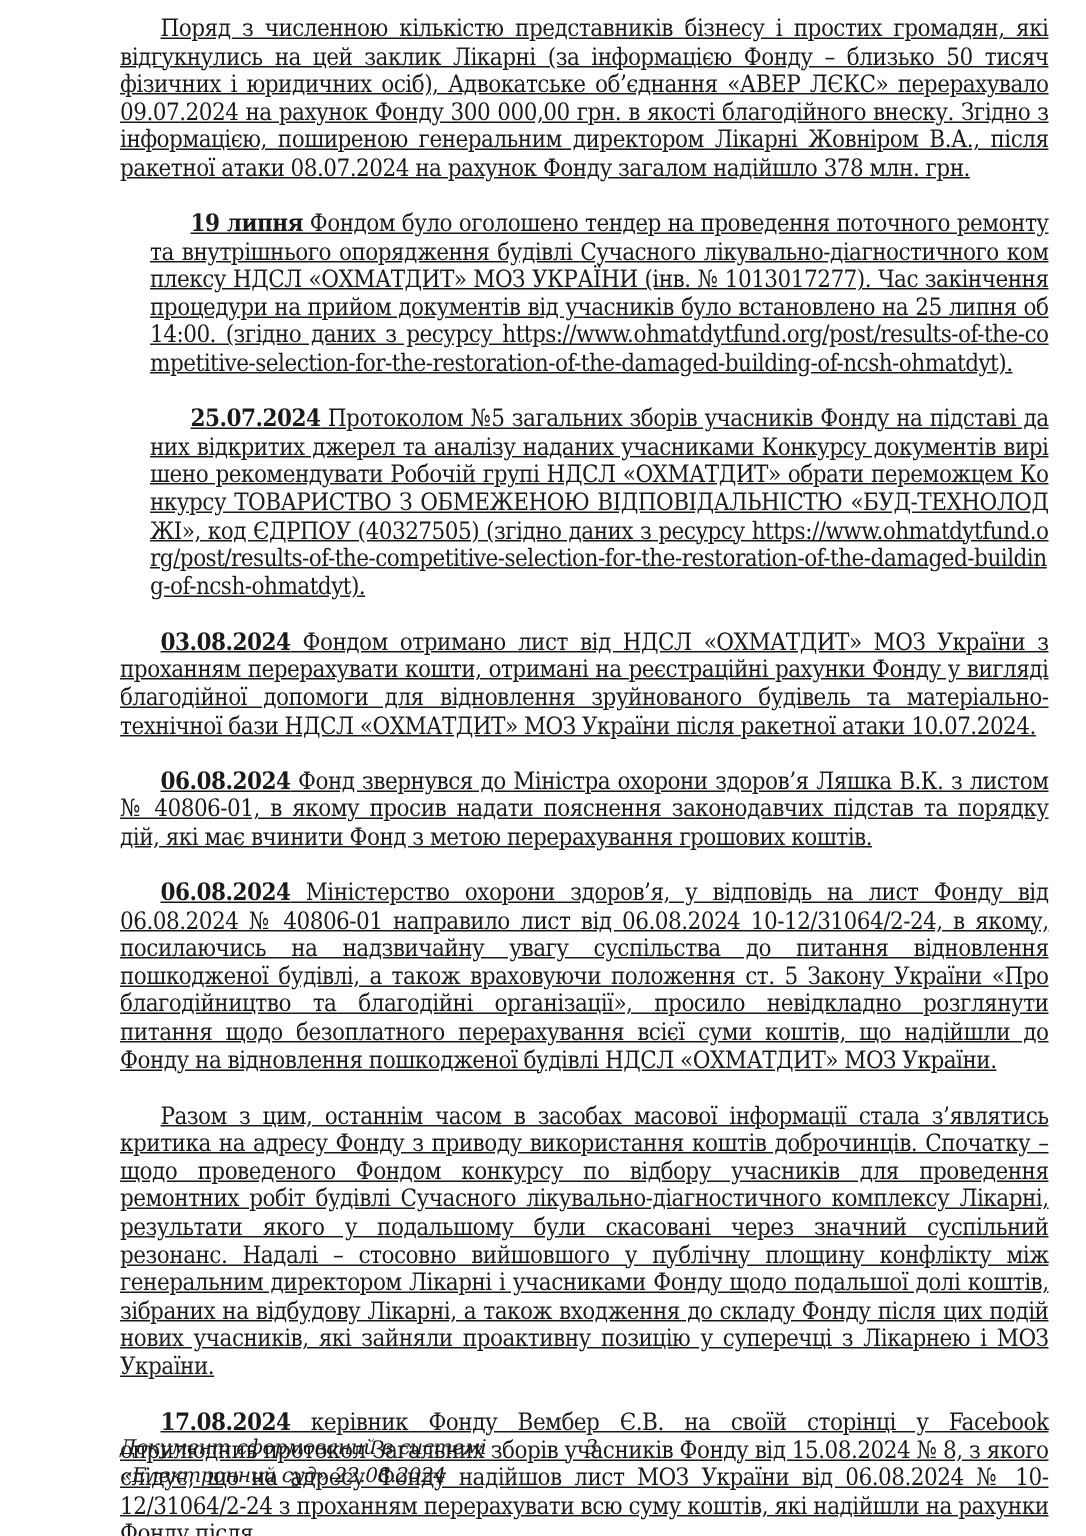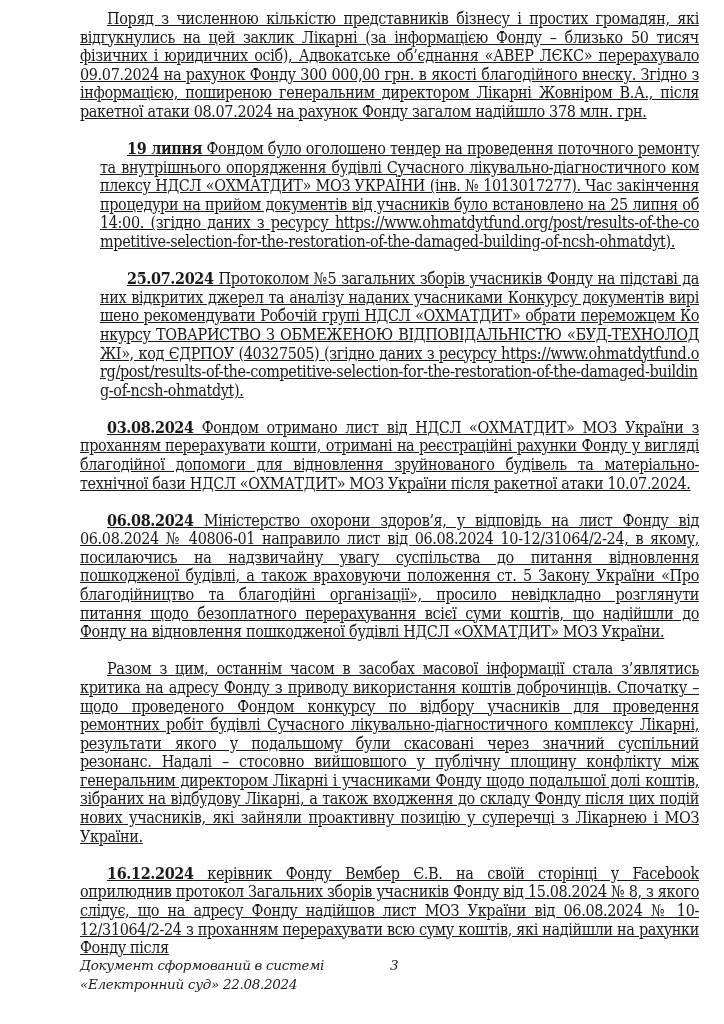--- a/index.html
+++ b/index.html
@@ -69,27 +69,30 @@
   <p class="para url">
     <span class="lead">19 липня</span><span> Фондом було оголошено тендер на проведення поточного ремонту та внутрішнього опорядження будівлі Сучасного лікувально-діагностичного комплексу НДСЛ «ОХМАТДИТ» МОЗ УКРАЇНИ (інв. № 1013017277). Час закінчення процедури на прийом документів від учасників було встановлено на 25 липня об 14:00. (згідно даних з ресурсу https://www.ohmatdytfund.org/post/results-of-the-competitive-selection-for-the-restoration-of-the-damaged-building-of-ncsh-ohmatdyt).</span>
   </p>
   <p class="para url">
     <span class="lead">25.07.2024</span><span> Протоколом №5 загальних зборів учасників Фонду на підставі даних відкритих джерел та аналізу наданих учасниками Конкурсу документів вирішено рекомендувати Робочій групі НДСЛ «ОХМАТДИТ» обрати переможцем Конкурсу ТОВАРИСТВО З ОБМЕЖЕНОЮ ВІДПОВІДАЛЬНІСТЮ «БУД-ТЕХНОЛОДЖІ», код ЄДРПОУ (40327505) (згідно даних з ресурсу https://www.ohmatdytfund.org/post/results-of-the-competitive-selection-for-the-restoration-of-the-damaged-building-of-ncsh-ohmatdyt).</span>
   </p>
   <p class="para">
     <span class="lead">03.08.2024</span><span> Фондом отримано лист від НДСЛ «ОХМАТДИТ» МОЗ України з проханням перерахувати кошти, отримані на реєстраційні рахунки Фонду у вигляді благодійної допомоги для відновлення зруйнованого будівель та матеріально-технічної бази НДСЛ «ОХМАТДИТ» МОЗ України після ракетної атаки 10.07.2024.</span>
   </p>
   <p class="para">
+    <span class="lead">06.08.2024</span><span> Фонд звернувся до Міністра охорони здоров’я Ляшка В.К. з листом № 40806-01, в якому просив надати пояснення законодавчих підстав та порядку дій, які має вчинити Фонд з метою перерахування грошових коштів.</span>
+  </p>
+  <p class="para">
     <span class="lead">06.08.2024</span><span> Міністерство охорони здоров’я, у відповідь на лист Фонду від 06.08.2024 № 40806-01 направило лист від 06.08.2024 10-12/31064/2-24, в якому, посилаючись на надзвичайну увагу суспільства до питання відновлення пошкодженої будівлі, а також враховуючи положення ст. 5 Закону України «Про благодійництво та благодійні організації», просило невідкладно розглянути питання щодо безоплатного перерахування всієї суми коштів, що надійшли до Фонду на відновлення пошкодженої будівлі НДСЛ «ОХМАТДИТ» МОЗ України.</span>
   </p>
   <p class="para">
     <span class="lead"></span><span>Разом з цим, останнім часом в засобах масової інформації стала з’являтись критика на адресу Фонду з приводу використання коштів доброчинців. Спочатку – щодо проведеного Фондом конкурсу по відбору учасників для проведення ремонтних робіт будівлі Сучасного лікувально-діагностичного комплексу Лікарні, результати якого у подальшому були скасовані через значний суспільний резонанс. Надалі – стосовно вийшовшого у публічну площину конфлікту між генеральним директором Лікарні і учасниками Фонду щодо подальшої долі коштів, зібраних на відбудову Лікарні, а також входження до складу Фонду після цих подій нових учасників, які зайняли проактивну позицію у суперечці з Лікарнею і МОЗ України.</span>
   </p>
   <p class="para">
-    <span class="lead">16.12.2024</span><span> керівник Фонду Вембер Є.В. на своїй сторінці у Facebook оприлюднив протокол Загальних зборів учасників Фонду від 15.08.2024 № 8, з якого слідує, що на адресу Фонду надійшов лист МОЗ України від 06.08.2024 № 10-12/31064/2-24 з проханням перерахувати всю суму коштів, які надійшли на рахунки Фонду після</span>
+    <span class="lead">17.08.2024</span><span> керівник Фонду Вембер Є.В. на своїй сторінці у Facebook оприлюднив протокол Загальних зборів учасників Фонду від 15.08.2024 № 8, з якого слідує, що на адресу Фонду надійшов лист МОЗ України від 06.08.2024 № 10-12/31064/2-24 з проханням перерахувати всю суму коштів, які надійшли на рахунки Фонду після</span>
   </p>
 </div>
 
 <div class="footer">
   <div>Документ сформований в системі</div>
   <div>«Електронний суд» 22.08.2024</div>
 </div>
 <div class="footer-page">3</div>
 
 </body></html>

